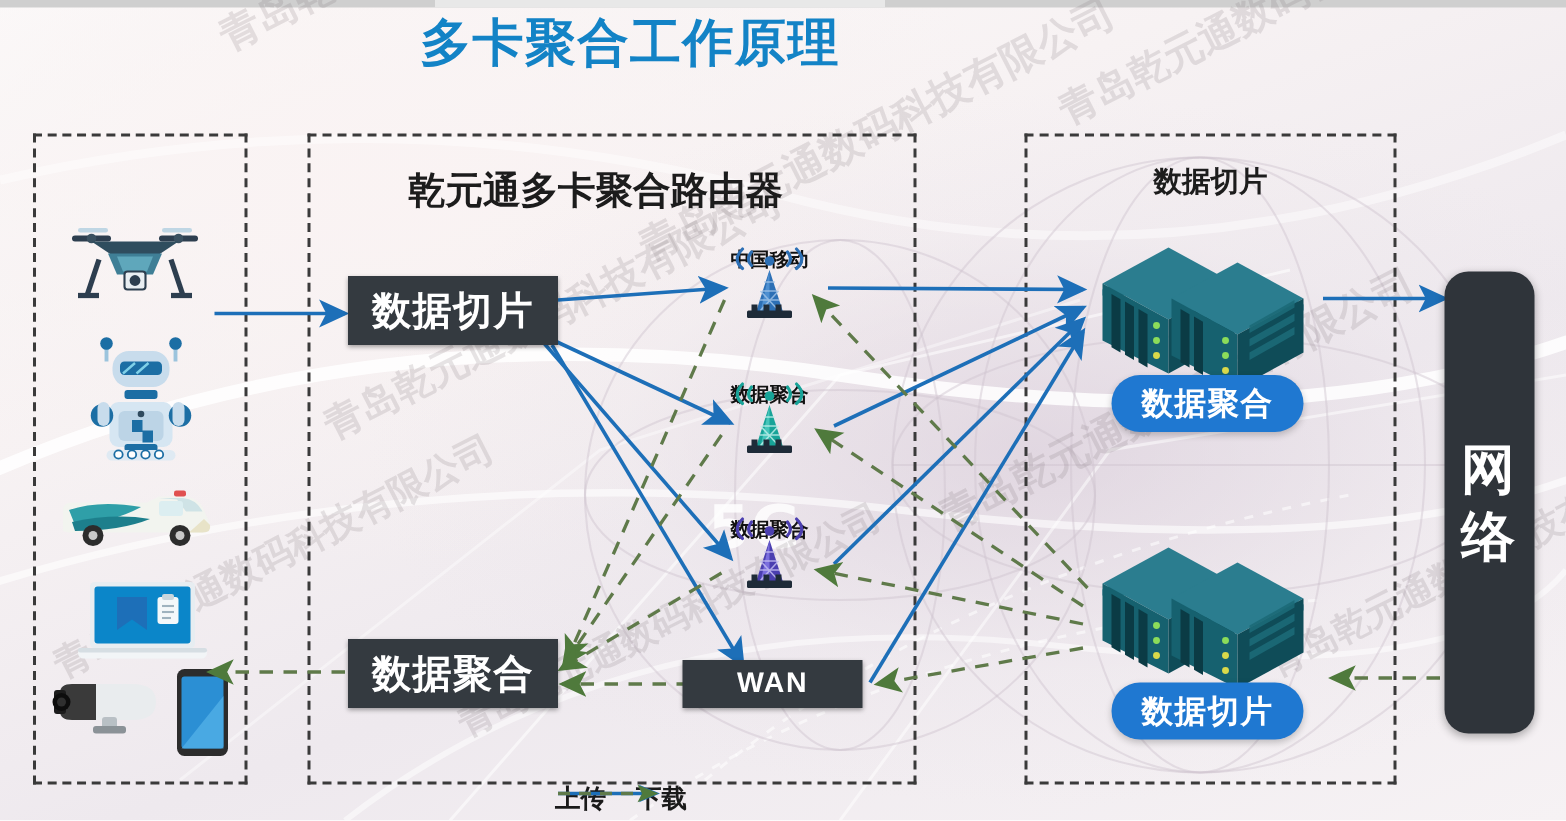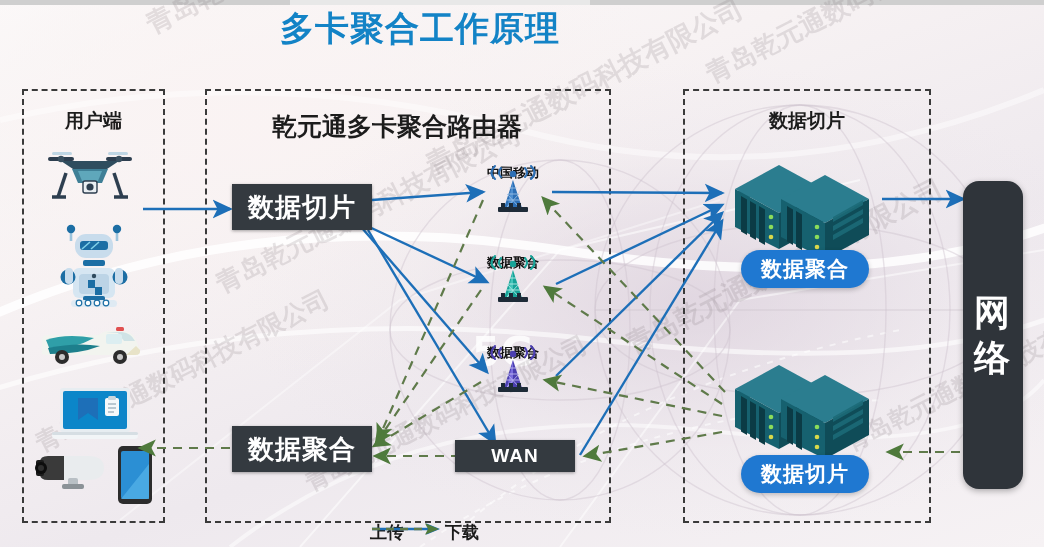--- a/index.html
+++ b/index.html
@@ -103,21 +103,20 @@
   <div class="wm" style="left:700px;top:60px;font-size:26px;transform:rotate(-27deg);">青岛乾元通数码科技有限公司</div>
   <div class="wm" style="left:840px;top:430px;font-size:24px;transform:rotate(-27deg);">青岛乾元通数码科技有限公司</div>
   <div class="wm" style="left:300px;top:470px;font-size:24px;transform:rotate(-27deg);">青岛乾元通数码科技有限公司</div>
 
   <div class="title">多卡聚合工作原理</div>
 
   <div class="panel" style="left:22px;top:89px;width:143px;height:434px;"></div>
   <div class="panel" style="left:205px;top:89px;width:406px;height:434px;"></div>
   <div class="panel" style="left:683px;top:89px;width:248px;height:434px;"></div>
 
-  <div class="panel-title" style="left:22px;top:108px;width:143px;font-size:19px;">用户端</div>
   <div class="panel-title" style="left:194px;top:110px;width:406px;font-size:25px;">乾元通多卡聚合路由器</div>
   <div class="panel-title" style="left:683px;top:108px;width:248px;font-size:19px;">数据切片</div>
 
   <svg style="left:36px;top:143px;" width="110" height="60">
     <g>
       <rect x="12" y="14" width="26" height="4" rx="2" fill="#2d3e4f"></rect>
       <rect x="70" y="14" width="26" height="4" rx="2" fill="#2d3e4f"></rect>
       <rect x="16" y="9" width="20" height="3" rx="1.5" fill="#bfd6e4"></rect>
       <rect x="72" y="9" width="20" height="3" rx="1.5" fill="#bfd6e4"></rect>
       <circle cx="25" cy="16" r="3.2" fill="#3a5060"></circle>
@@ -441,21 +440,21 @@
   </div>
 
   <div class="legend" style="left:370px;top:521px;">
     <div class="legend-item">
       <svg width="72" height="16">
         <line x1="2" y1="8" x2="58" y2="8" stroke="#1d6fb8" stroke-width="2.4"></line>
         <path d="M56,2.2 L70,8 L56,13.8 L59,8 Z" fill="#1d6fb8"></path>
       </svg>
       <span class="legend-text">上传</span>
     </div>
-    <div class="legend-item" style="margin-left:33px;">
+    <div class="legend-item" style="margin-left:12px;">
       <svg width="72" height="16">
         <line x1="2" y1="8" x2="56" y2="8" stroke="#5f7a4a" stroke-width="2.4" stroke-dasharray="8 6"></line>
         <path d="M55,2.2 L69,8 L55,13.8 L58,8 Z" fill="#4f7a3c"></path>
       </svg>
       <span class="legend-text">下载</span>
     </div>
   </div>
 
 </div>
 

